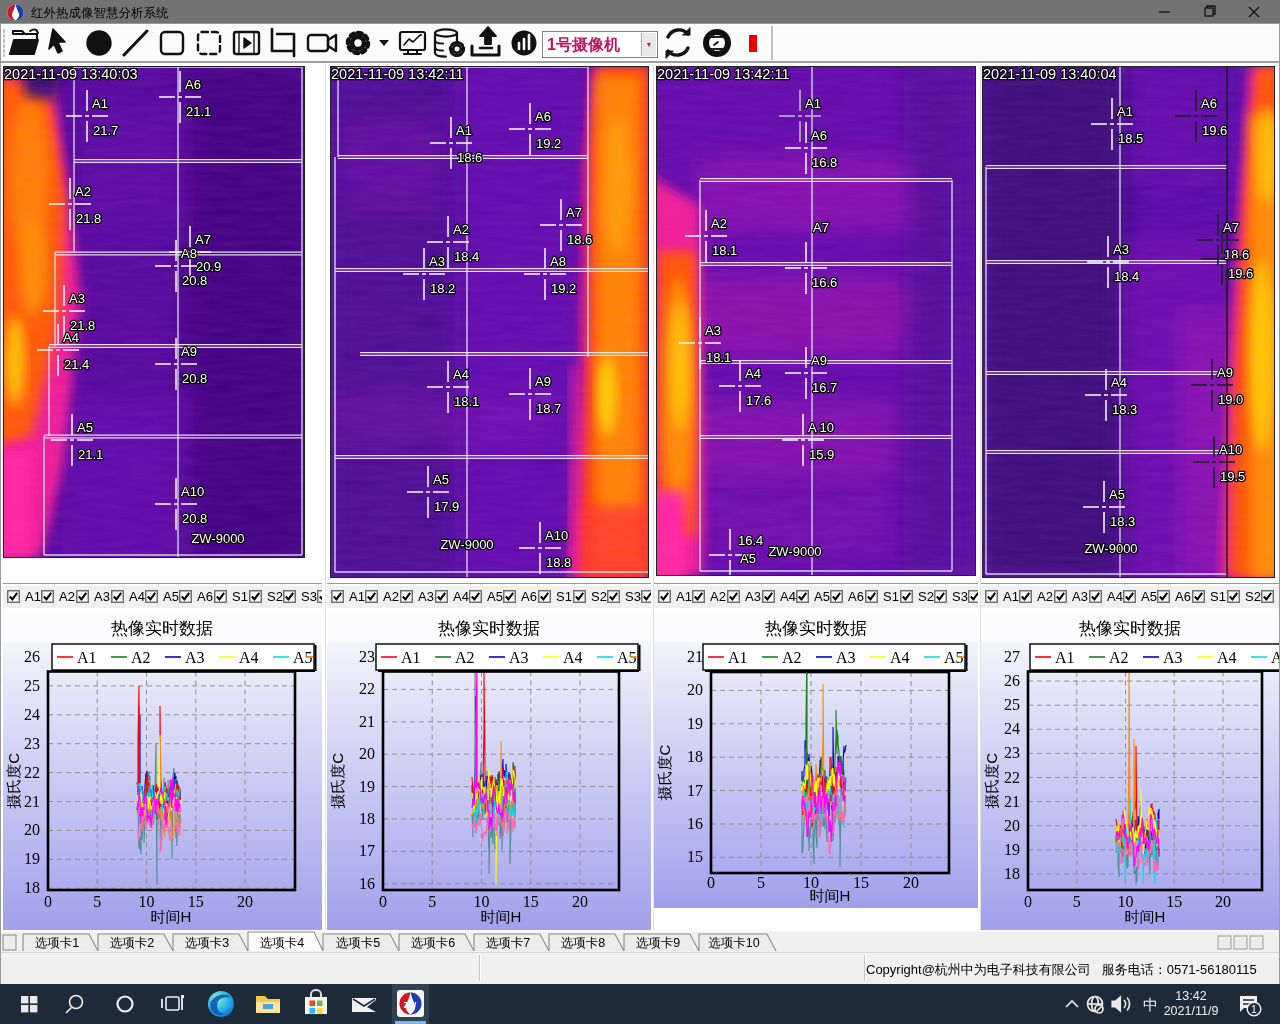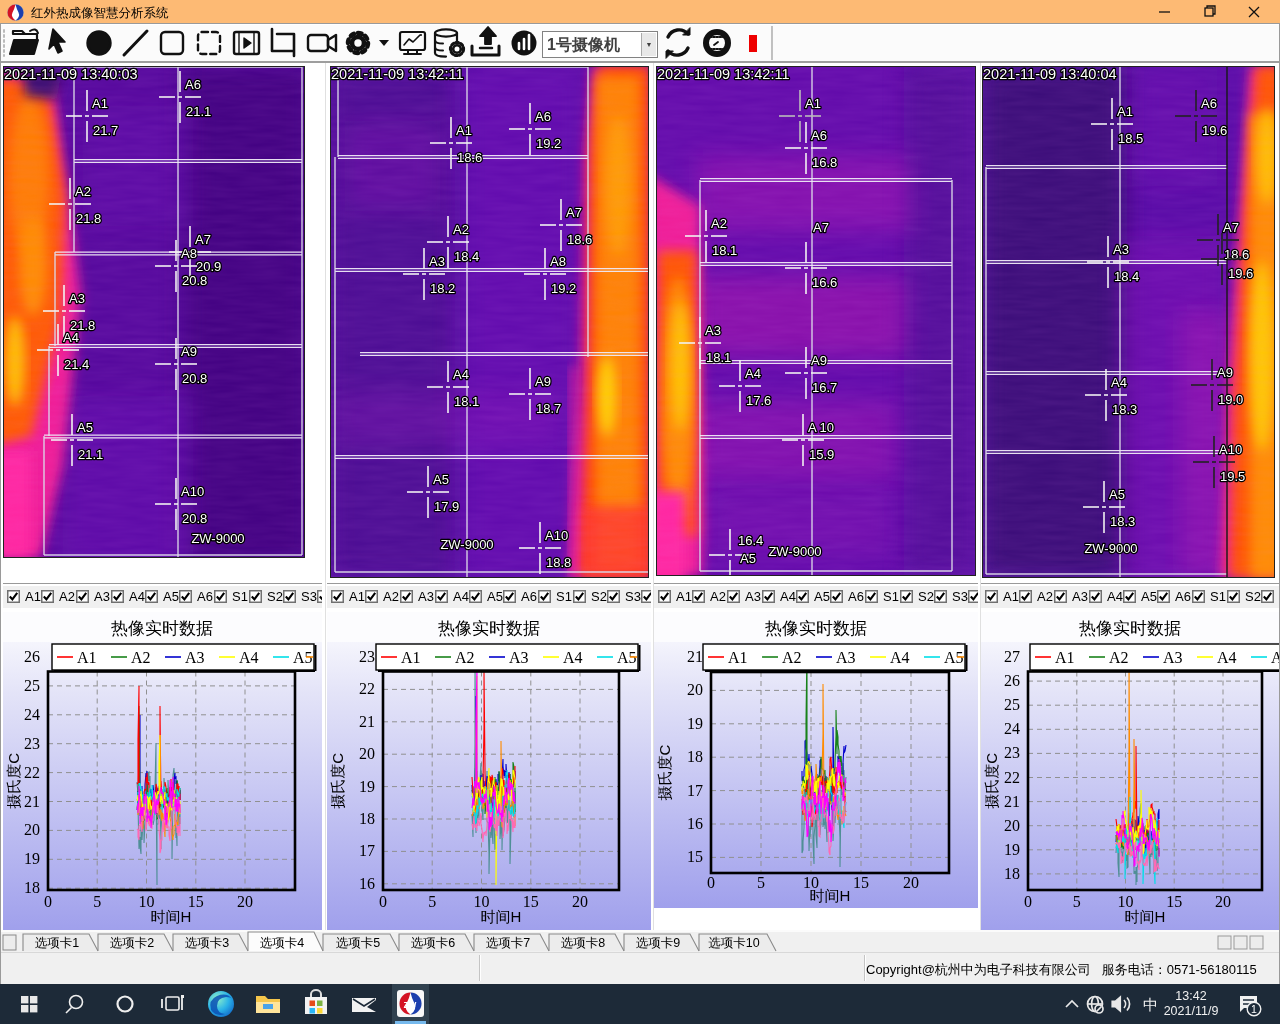--- a/index.html
+++ b/index.html
@@ -1,13 +1,13 @@
 <!DOCTYPE html>
 <html><head><meta charset="utf-8"><title>红外热成像智慧分析系统</title><style>*{margin:0;padding:0;box-sizing:border-box}body{width:1280px;height:1024px;overflow:hidden;position:relative;background:#fff;font-family:"Liberation Sans",sans-serif}</style></head><body>
-<div style="position:absolute;left:0;top:0;width:1280px;height:24px;background:#fdba74;border-bottom:1px solid #9a9a9a">
+<div style="position:absolute;left:0;top:0;width:1280px;height:24px;background:#737373;border-bottom:1px solid #9a9a9a">
     <svg style="position:absolute;left:7px;top:4px" width="17" height="17" viewBox="0 0 17 17">
       <circle cx="8.5" cy="8.5" r="8" fill="#fff" stroke="#999" stroke-width="0.6"></circle>
       <path d="M8.5 0.5 a8 8 0 0 1 0 16 q5 -4 3 -8 q-2 -4 -3 -8 z" fill="#1c3fae"></path>
       <path d="M8.5 0.5 a8 8 0 0 0 0 16 q-5 -4 -3 -8 q2 -4 3 -8 z" fill="#d41324"></path>
     </svg>
     <span style="position:absolute;left:31px;top:5px;font-size:12.5px;color:#000">红外热成像智慧分析系统</span>
     <svg style="position:absolute;left:1140px;top:0" width="140" height="24" viewBox="0 0 140 24">
       <g stroke="#111" stroke-width="1.3" fill="none">
         <line x1="19" y1="12" x2="30" y2="12"></line>
         <rect x="65" y="8" width="8" height="8"></rect>
@@ -54,21 +54,21 @@
       <path d="M519 25 v-6 m5 6 v-10 m5 10 v-14" stroke="#fff" stroke-width="2.6"></path>
       <path d="M668 13 a 12 12 0 0 1 20 -3 m-20 17 a 12 12 0 0 0 20 -3" stroke-width="3.4"></path>
       <path d="M690 4 v7 h-7 z M666 34 v-7 h7 z" fill="#111" stroke-width="1"></path>
       <circle cx="717" cy="19" r="11" stroke-width="6"></circle>
       <path d="M710 13 h14 m-14 12 h14" stroke-width="2" stroke-dasharray="1.6 1.6"></path>
       <path d="M714 21 l4 -3" stroke-width="1.8"></path>
     </g>
     <rect x="749" y="11" width="8" height="17" fill="#ee0000"></rect>
     <line x1="772" y1="2" x2="772" y2="36" stroke="#9a9a9a" stroke-width="1.2"></line>
   </svg>
-<div style="position:absolute;left:542px;top:31px;width:116px;height:27px;background:#fff;border:1px solid #828282;font-size:16px;font-weight:bold;color:#404040;line-height:25px;padding-left:4px">1号摄像机<span style="position:absolute;right:1px;top:1px;width:15px;height:23px;background:#e8e8e8;border-left:1px solid #aaa;text-align:center;font-size:7px;line-height:23px;font-weight:normal">▼</span></div>
+<div style="position:absolute;left:542px;top:31px;width:116px;height:27px;background:#fff;border:1px solid #828282;font-size:16px;font-weight:bold;color:#be185d;line-height:25px;padding-left:4px">1号摄像机<span style="position:absolute;right:1px;top:1px;width:15px;height:23px;background:#e8e8e8;border-left:1px solid #aaa;text-align:center;font-size:7px;line-height:23px;font-weight:normal">▼</span></div>
 <div style="position:absolute;left:0;top:61px;width:1280px;height:2px;background:#9e9e9e"></div>
 <div style="position:absolute;left:0;top:63px;width:1280px;height:3px;background:#f2f2f2"></div>
 <div style="position:absolute;left:0;top:63px;width:1280px;height:867px;background:#fff"></div>
 <div style="position:absolute;left:324.5px;top:63px;width:1px;height:867px;background:#e0e0e0"></div>
 <div style="position:absolute;left:652.5px;top:63px;width:1px;height:867px;background:#e0e0e0"></div>
 <div style="position:absolute;left:979.5px;top:63px;width:1px;height:867px;background:#e0e0e0"></div>
 <svg style="position:absolute;left:3px;top:66px" width="302" height="492" viewBox="0 0 302 492">
     <defs>
       <filter id="b1" x="-30%" y="-30%" width="160%" height="160%">
         <feGaussianBlur stdDeviation="6"></feGaussianBlur>

